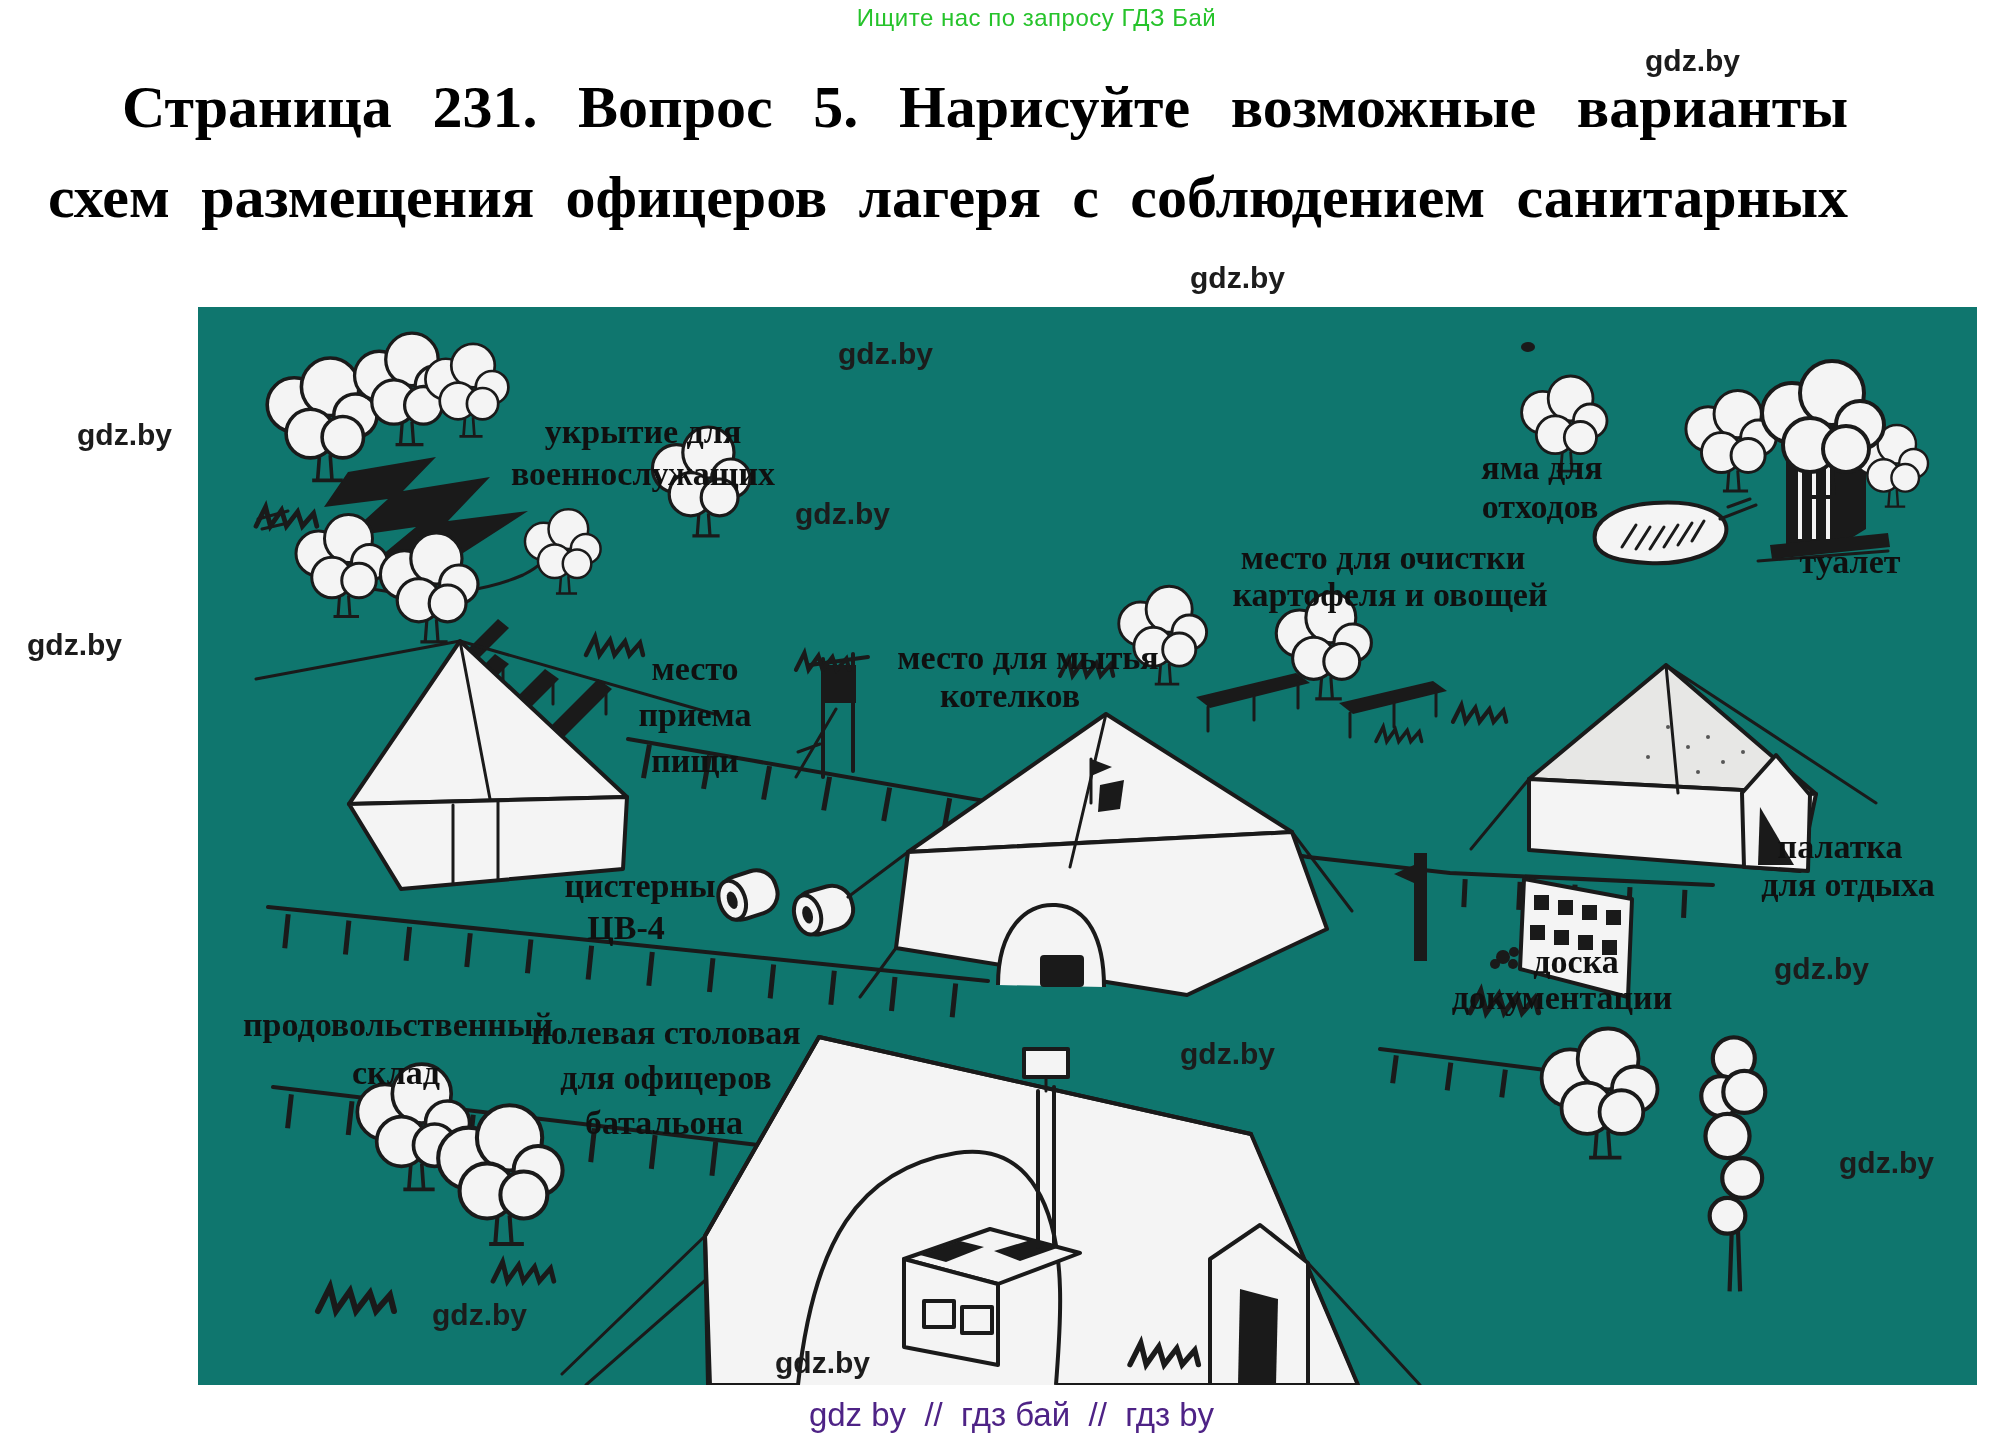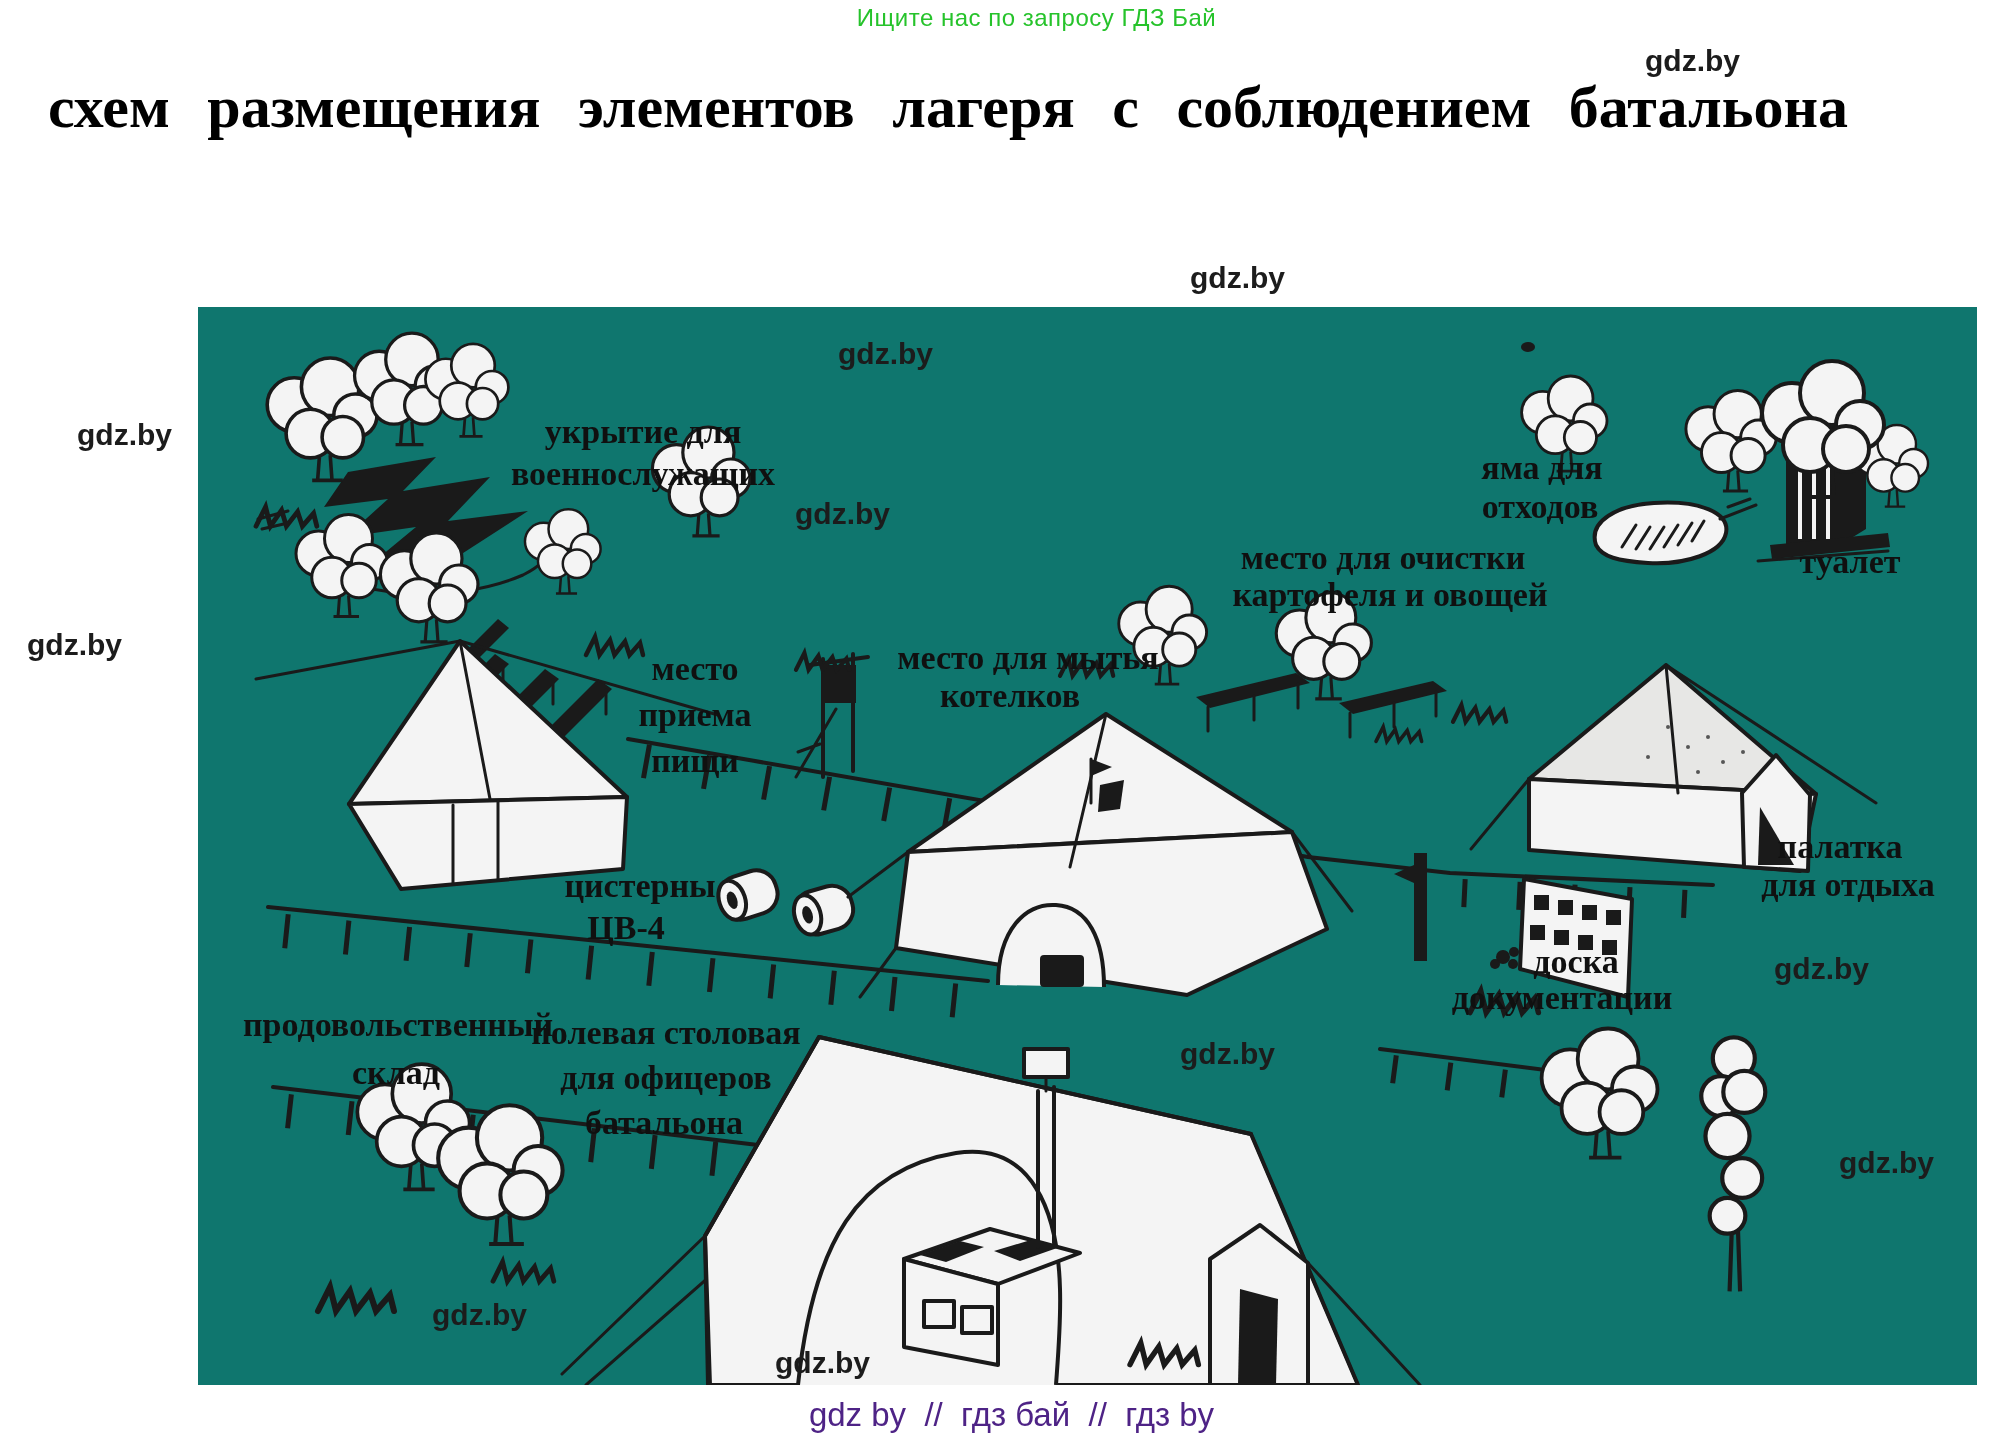--- a/index.html
+++ b/index.html
@@ -47,21 +47,22 @@
 <body>
 
 <div class="banner">Ищите нас по запросу ГДЗ Бай</div>
 
 <div class="wm" style="left:1645px;top:44px;">gdz.by</div>
 <div class="wm" style="left:1190px;top:261px;">gdz.by</div>
 <div class="wm" style="left:77px;top:418px;">gdz.by</div>
 <div class="wm" style="left:27px;top:628px;">gdz.by</div>
 
 <div class="heading">
-  <div class="l2">схем размещения элементов лагеря с соблюдением батальона</div>
+  <div class="l1">Страница 231. Вопрос 5. Нарисуйте возможные варианты</div>
+  <div class="l2">схем размещения офицеров лагеря с соблюдением санитарных</div>
 </div>
 
 <div class="diagram-box">
   <svg width="1779" height="1078" viewBox="0 0 1779 1078">
     <defs>
       <g id="tree" class="tree">
         <circle cx="38" cy="62" r="30"></circle>
         <circle cx="78" cy="42" r="32"></circle>
         <circle cx="106" cy="74" r="24"></circle>
         <circle cx="56" cy="94" r="27"></circle>

